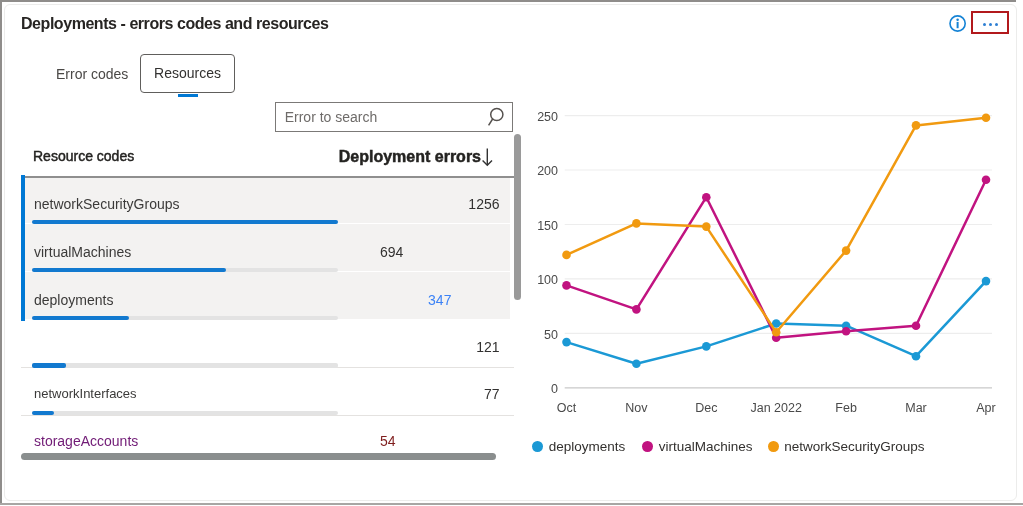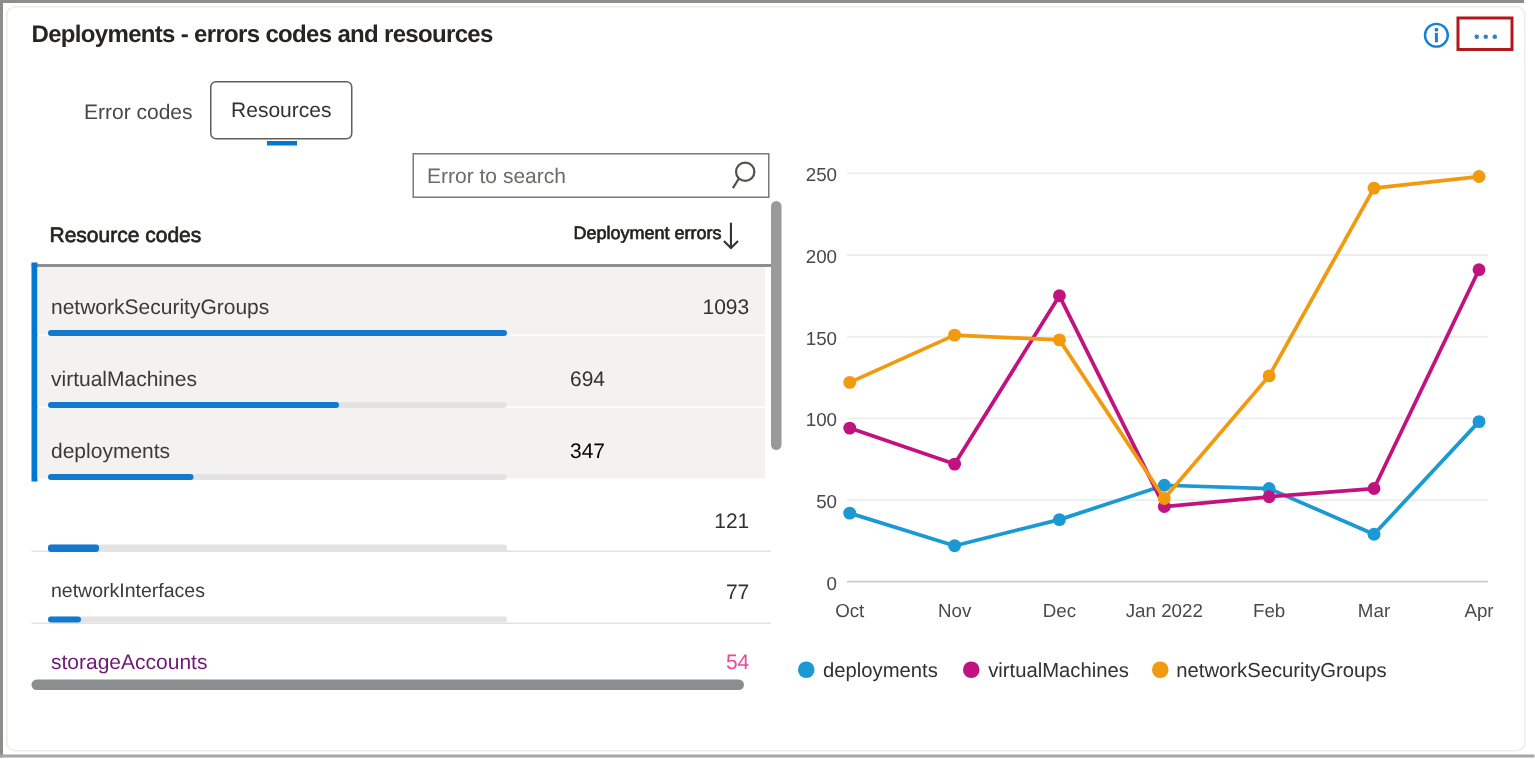--- a/index.html
+++ b/index.html
@@ -28,54 +28,54 @@
 <div class="abs" style="left:178.3px;top:93.6px;width:20px;height:3.6px;background:#0078d4"></div>
 
 <div class="abs" style="left:275px;top:101.5px;width:236px;height:28.6px;border:1px solid #7b7977"></div>
 <div class="abs" style="left:284.7px;top:109px;font-size:14px;color:#6e6b69">Error to search</div>
 <svg class="abs" style="left:484px;top:104px" width="24" height="26" viewBox="0 0 24 26">
   <circle cx="12.8" cy="10.5" r="6.1" fill="none" stroke="#55514e" stroke-width="1.5"></circle>
   <line x1="8.6" y1="15" x2="4.6" y2="21.4" stroke="#55514e" stroke-width="1.5"></line>
 </svg>
 
 <div class="abs" style="left:33px;top:148px;font-size:14px;font-weight:normal;-webkit-text-stroke:0.45px #242321;color:#242321">Resource codes</div>
-<div class="abs" style="left:250px;top:148px;width:231px;font-size:12px;font-weight:normal;-webkit-text-stroke:0.45px #242321;color:#242321;text-align:right">Deployment errors</div>
+<div class="abs" style="left:250px;top:148px;width:231px;font-size:16px;font-weight:bold;-webkit-text-stroke:0.45px #242321;color:#242321;text-align:right">Deployment errors</div>
 <svg class="abs" style="left:481px;top:146px" width="14" height="22" viewBox="0 0 14 22">
   <line x1="6.3" y1="2.5" x2="6.3" y2="19" stroke="#333" stroke-width="1.4"></line>
   <polyline points="1.6,14.6 6.3,19.3 11,14.6" fill="none" stroke="#333" stroke-width="1.4"></polyline>
 </svg>
 
 <div class="abs" style="left:21px;top:176.2px;width:492.6px;height:1.4px;background:#8f8f8f"></div>
 <div class="abs" style="left:20.7px;top:175px;width:4.4px;height:146.3px;background:#0078d4"></div>
 <div class="abs" style="left:25.1px;top:178.1px;width:485.4px;height:44.9px;background:#f3f2f1"></div>
 <div class="abs" style="left:34px;top:196px;font-size:14px;color:#3b3a39">networkSecurityGroups</div>
-<div class="abs" style="left:380px;top:196px;width:119.5px;font-size:14px;color:#323130;text-align:right">1093</div>
+<div class="abs" style="left:380px;top:196px;width:119.5px;font-size:14px;color:#323130;text-align:right">1256</div>
 <div class="abs" style="left:32px;top:219.89999999999998px;width:306px;height:4.3px;border-radius:2px;background:#e3e3e3"></div>
 <div class="abs" style="left:32px;top:219.89999999999998px;width:306px;height:4.3px;border-radius:2px;background:#1279cf"></div>
 <div class="abs" style="left:25.1px;top:224.39999999999998px;width:485.4px;height:46.4px;background:#f3f2f1"></div>
 <div class="abs" style="left:34px;top:243.79999999999998px;font-size:14px;color:#3b3a39">virtualMachines</div>
 <div class="abs" style="left:380px;top:243.79999999999998px;width:119.5px;font-size:14px;color:#323130;">694</div>
 <div class="abs" style="left:32px;top:267.7px;width:306px;height:4.3px;border-radius:2px;background:#e3e3e3"></div>
 <div class="abs" style="left:32px;top:267.7px;width:194.29460201280878px;height:4.3px;border-radius:2px;background:#1279cf"></div>
 <div class="abs" style="left:25.1px;top:272.2px;width:485.4px;height:46.4px;background:#f3f2f1"></div>
 <div class="abs" style="left:34px;top:291.59999999999997px;font-size:14px;color:#3b3a39">deployments</div>
-<div class="abs" style="left:380px;top:291.59999999999997px;width:119.5px;font-size:14px;color:#000000;text-align:left">347</div>
+<div class="abs" style="left:380px;top:291.59999999999997px;width:119.5px;font-size:14px;color:#3b82f6;text-align:center">347</div>
 <div class="abs" style="left:32px;top:315.5px;width:306px;height:4.3px;border-radius:2px;background:#e3e3e3"></div>
 <div class="abs" style="left:32px;top:315.5px;width:97.14730100640439px;height:4.3px;border-radius:2px;background:#1279cf"></div>
 <div class="abs" style="left:21px;top:367px;width:492.6px;height:1px;background:#e4e2e0"></div>
 <div class="abs" style="left:380px;top:339.4px;width:119.5px;font-size:14px;color:#323130;text-align:right">121</div>
 <div class="abs" style="left:32px;top:363.3px;width:306px;height:4.3px;border-radius:2px;background:#e3e3e3"></div>
 <div class="abs" style="left:32px;top:363.3px;width:33.87557182067704px;height:4.3px;border-radius:2px;background:#1279cf"></div>
 <div class="abs" style="left:21px;top:414.79999999999995px;width:492.6px;height:1px;background:#e4e2e0"></div>
 <div class="abs" style="left:34px;top:385.99999999999994px;font-size:13px;color:#3b3a39">networkInterfaces</div>
 <div class="abs" style="left:380px;top:385.99999999999994px;width:119.5px;font-size:14px;color:#323130;text-align:right">77</div>
 <div class="abs" style="left:32px;top:411.09999999999997px;width:306px;height:4.3px;border-radius:2px;background:#e3e3e3"></div>
 <div class="abs" style="left:32px;top:411.09999999999997px;width:21.557182067703568px;height:4.3px;border-radius:2px;background:#1279cf"></div>
 <div class="abs" style="left:34px;top:432.6px;font-size:14px;color:#701a75">storageAccounts</div>
-<div class="abs" style="left:380px;top:432.6px;width:119.5px;font-size:14px;color:#ec4899;text-align:right">54</div>
+<div class="abs" style="left:380px;top:432.6px;width:119.5px;font-size:14px;color:#7f1d1d;text-align:left">54</div>
 
 <div class="abs" style="left:514px;top:133.5px;width:7px;height:166px;border-radius:3.5px;background:#9a9a9a"></div>
 <div class="abs" style="left:21px;top:453.2px;width:475px;height:7.2px;border-radius:3.6px;background:#8a8e8e"></div>
 
 <svg id="chart" class="abs" style="left:530px;top:95px" width="490" height="330" viewBox="0 0 490 330">
     <line x1="34.7" y1="292.8" x2="462" y2="292.8" stroke="#c9c9c9" stroke-width="1.2"></line>
     <text x="28" y="298.0" text-anchor="end" font-size="12.5" fill="#4a4a4a">0</text>
     <line x1="34.7" y1="238.4" x2="462" y2="238.4" stroke="#ededed" stroke-width="1.2"></line>
     <text x="28" y="243.60000000000002" text-anchor="end" font-size="12.5" fill="#4a4a4a">50</text>
     <line x1="34.7" y1="183.9" x2="462" y2="183.9" stroke="#ededed" stroke-width="1.2"></line>

